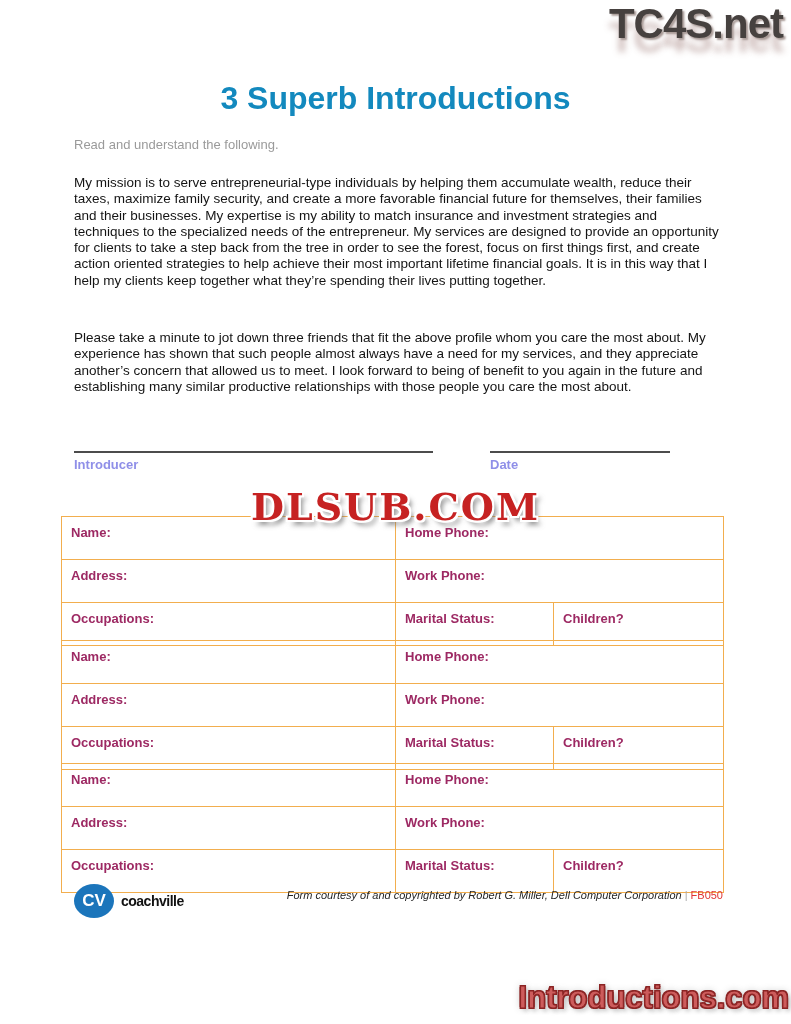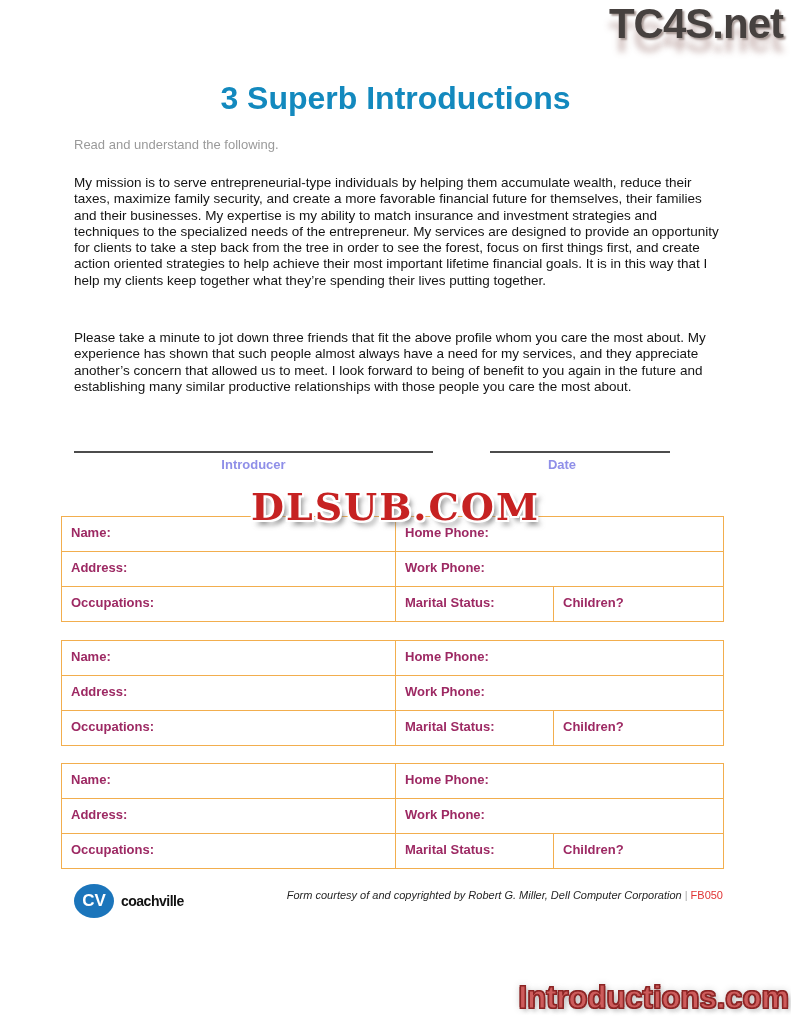--- a/index.html
+++ b/index.html
@@ -50,37 +50,37 @@
     font-size:13.5px;line-height:16.3px;color:#141414;
   }
   .para-1{top:175px;}
   .para-2{top:330px;}
 
   
   .sig-line{position:absolute;border-bottom:2px solid #4c4c4c;height:0;}
   .sig-line-introducer{top:451px;left:74px;width:359px;}
   .sig-line-date{top:451px;left:490px;width:180px;}
   .sig-label{
-    position:absolute;top:457px;text-align:center;
+    position:absolute;top:457px;
     font-size:13px;font-weight:bold;color:#8f8fe8;
   }
   .sig-label-introducer{left:74px;width:359px;}
-  .sig-label-date{left:472px;width:180px;}
+  .sig-label-date{left:490px;width:180px;}
 
   
   .ctable{
     position:absolute;left:61px;width:662px;border-collapse:collapse;table-layout:fixed;
   }
   .ctable-1{top:516px;}
   .ctable-2{top:640px;}
   .ctable-3{top:763px;}
   .ctable td{
     border:1px solid #f2ae4e;height:30px;
     font-size:13px;font-weight:bold;color:#9d2963;
-    padding:0 0 4px 9px;vertical-align:middle;background:transparent;
+    padding:0 0 12px 9px;vertical-align:middle;background:transparent;
   }
 
   
   .credit{
     position:absolute;top:889px;right:68px;
     font-size:11px;font-style:italic;color:#1f1f1f;white-space:nowrap;
   }
   .credit .sep{color:#aaaaaa;font-style:normal;padding:0 3px;}
   .credit .code{color:#e03434;font-style:normal;}
 

